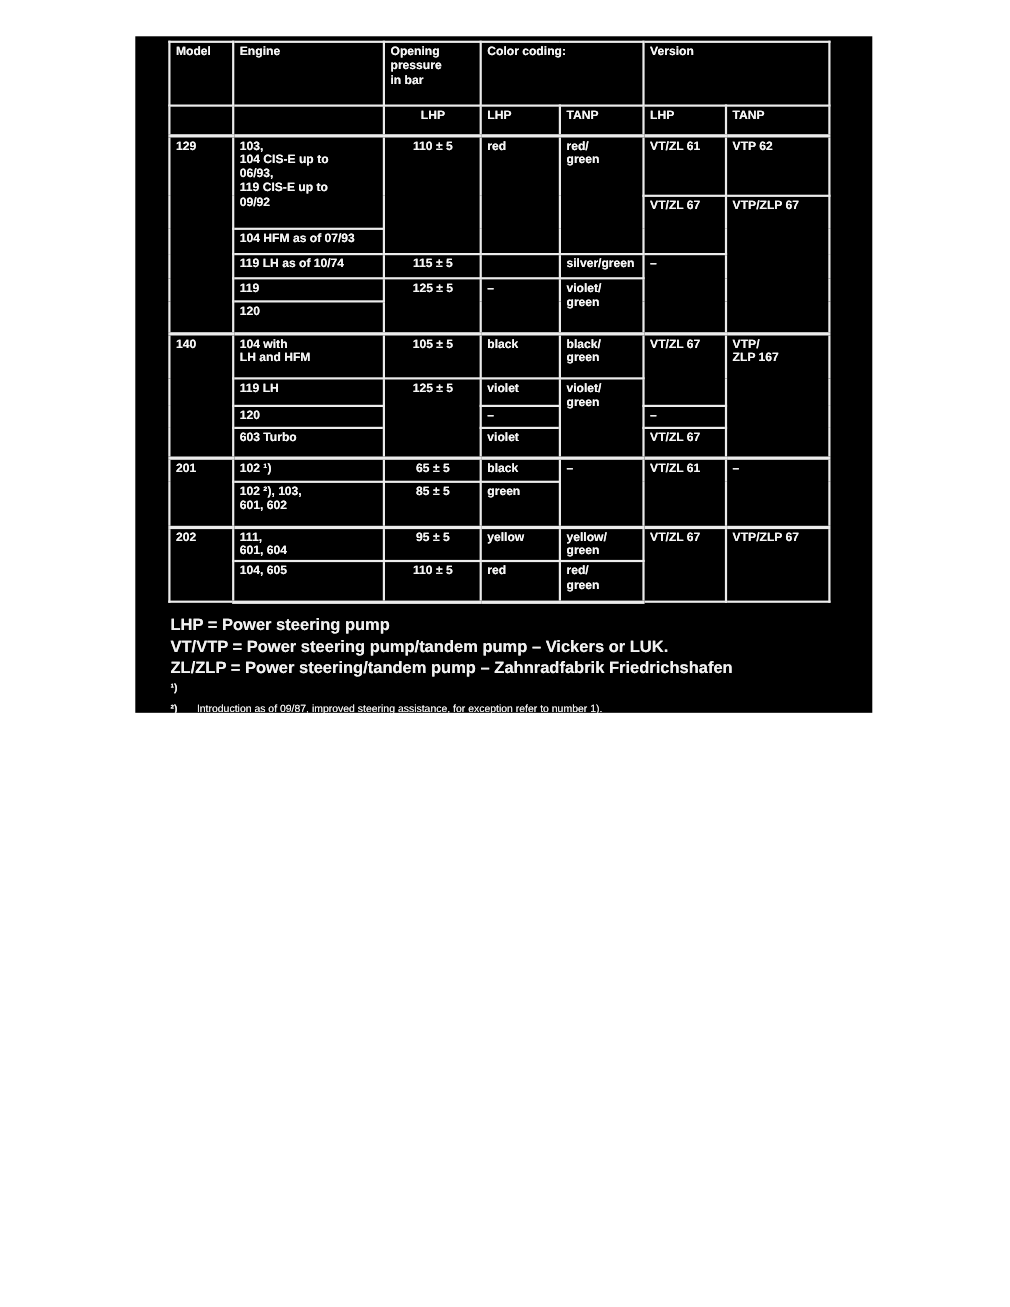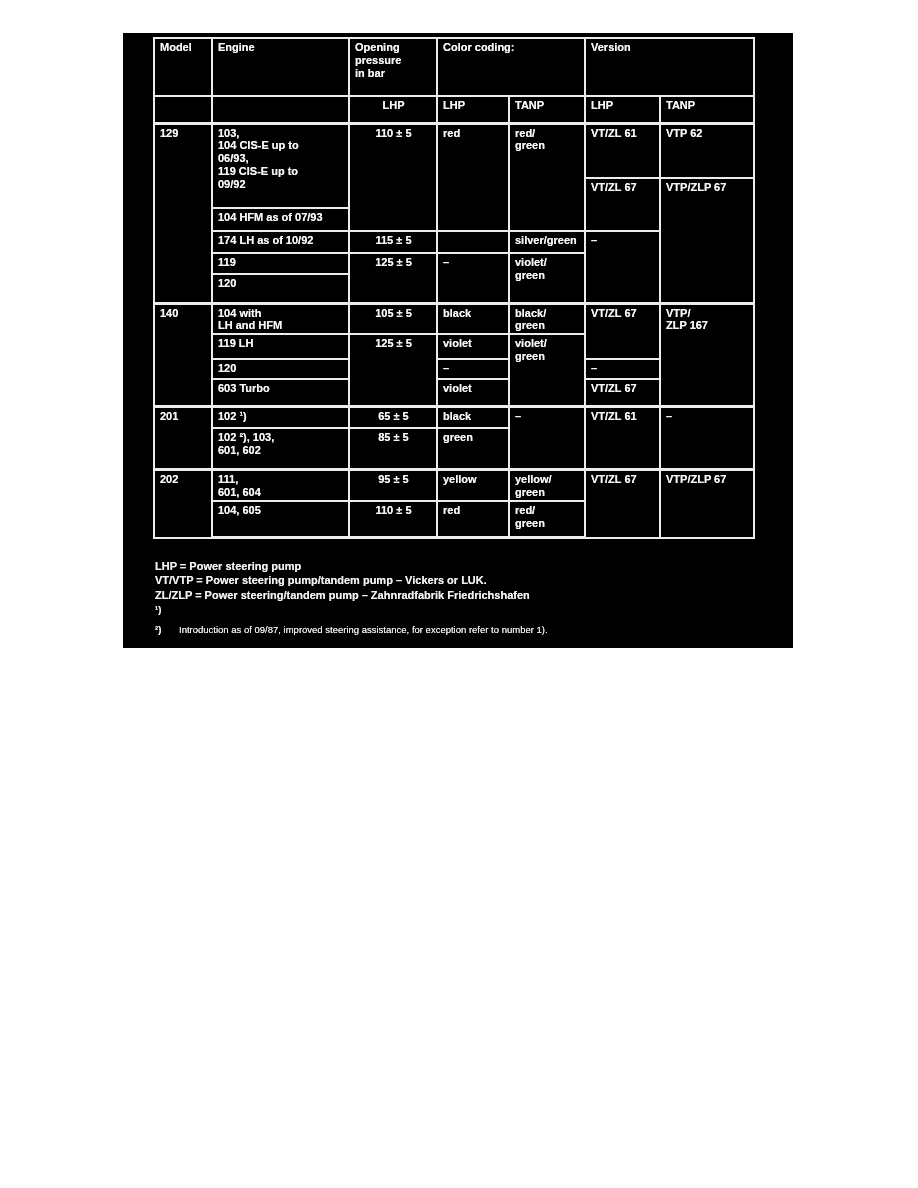--- a/index.html
+++ b/index.html
@@ -7,21 +7,21 @@
   .page{position:absolute;left:123px;top:33px;width:670px;height:615px;background:#000;color:#f4f4f4;overflow:hidden;}
   table.spec{border-collapse:collapse;table-layout:fixed;position:absolute;left:30px;top:4px;width:600px;
     text-shadow:0 0 0.6px rgba(255,255,255,0.85);}
   table.spec td{border:2px solid #ececec;vertical-align:top;padding:2px 4px 1px 5px;
     font-size:11px;font-weight:700;line-height:1.18;white-space:pre-line;color:#f4f4f4;overflow:hidden;}
   table.spec tr.tk td{border-top-width:3px;}
   table.spec tr.bk td{border-bottom-width:3px;}
   td.c{text-align:center;}
   .notes{position:absolute;left:32px;top:526px;width:610px;color:#f0f0f0;
     text-shadow:0 0 0.5px rgba(255,255,255,0.8);}
-  .keyline{font-size:11px;font-weight:700;line-height:1.3;}
+  .keyline{font-size:15px;font-weight:700;line-height:1.3;}
   .fn{display:flex;font-size:9.5px;font-weight:400;line-height:1.25;margin-top:2px;}
   .fn .mk{width:24px;flex:none;font-weight:700;}
   .fn .tx{width:518px;}
   .fn.fn2{margin-top:8px;}
 </style>
 </head>
 <body>
 
 <div class="page">
 
@@ -72,38 +72,38 @@
       <td>VTP 62</td>
     </tr>
     <tr style="height:30px">
       <td rowspan="2">VT/ZL 67</td>
       <td rowspan="5">VTP/ZLP 67</td>
     </tr>
     <tr style="height:23px">
       <td>104 HFM as of 07/93</td>
     </tr>
     <tr style="height:22px">
-      <td>174 LH as of 10/92</td>
+      <td>119 LH as of 10/74</td>
       <td class="c">115 ± 5</td>
       <td></td>
       <td>silver/green</td>
       <td rowspan="3">–</td>
     </tr>
     <tr style="height:21px">
       <td>119</td>
       <td rowspan="2" class="c">125 ± 5</td>
       <td rowspan="2">–</td>
       <td rowspan="2">violet/
 green</td>
     </tr>
     <tr style="height:29px">
       <td>120</td>
     </tr>
 
-    <tr class="tk" style="height:31px">
+    <tr class="tk" style="height:41px">
       <td rowspan="4">140</td>
       <td>104 with
 LH and HFM</td>
       <td class="c">105 ± 5</td>
       <td>black</td>
       <td>black/
 green</td>
       <td rowspan="2">VT/ZL 67</td>
       <td rowspan="4">VTP/
 ZLP 167</td>

